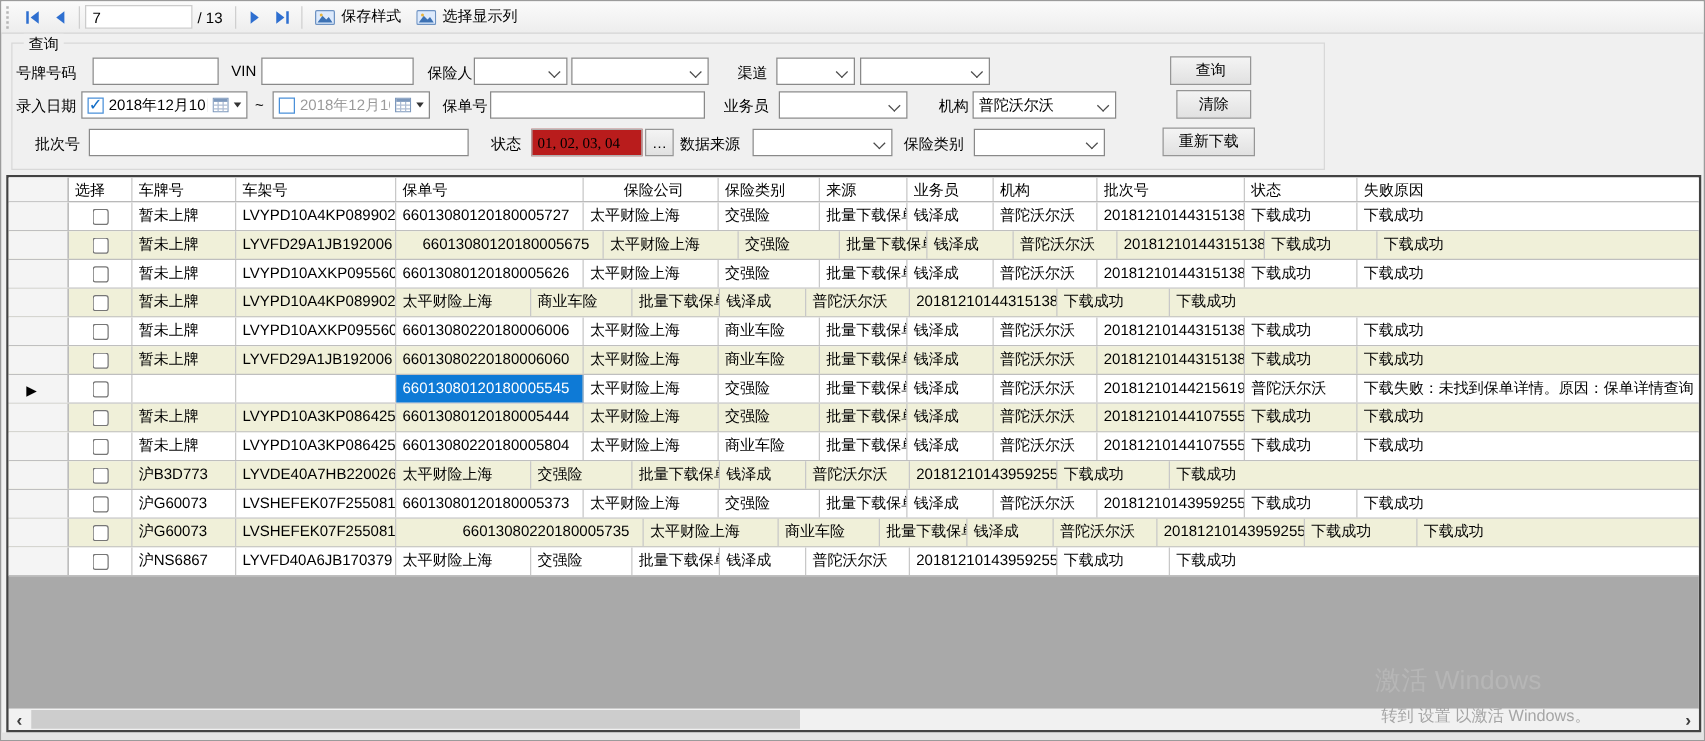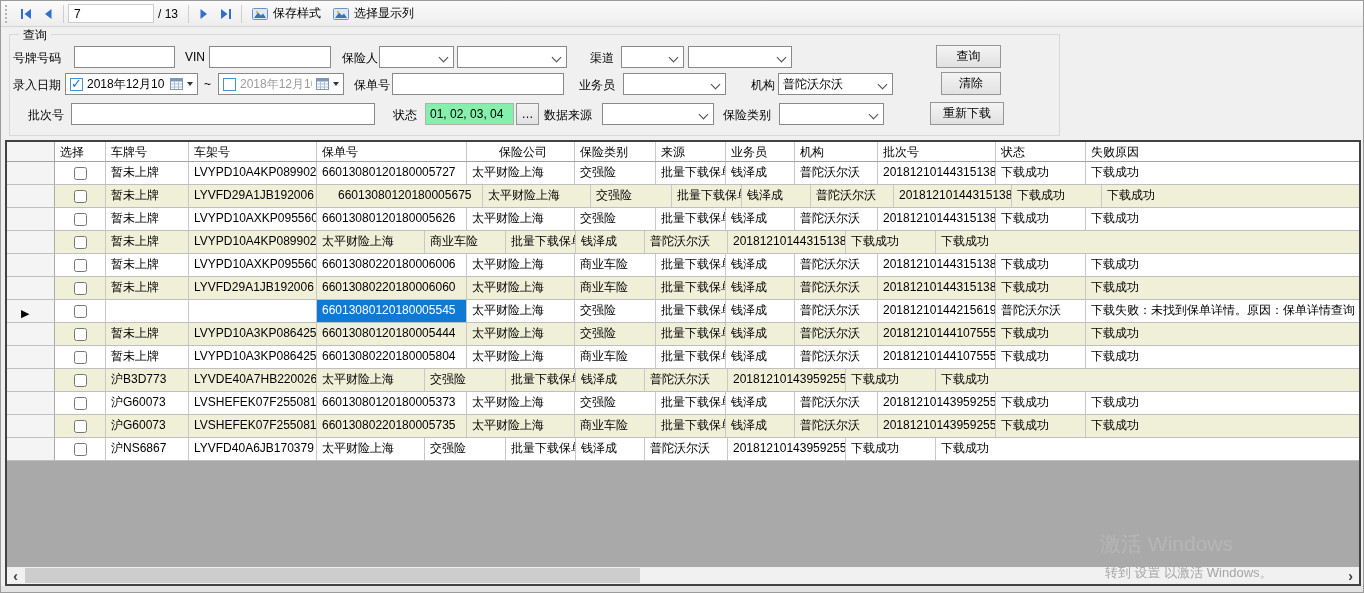--- a/index.html
+++ b/index.html
@@ -27,21 +27,21 @@
   .dd{position:absolute;height:22px;border:1px solid #898989;background:#fff;box-sizing:border-box;display:flex;align-items:center;padding:0 18px 0 4px;}
   .chev{position:absolute;right:6px;top:7px;width:6px;height:6px;border-right:1.4px solid #4a4a4a;border-bottom:1.4px solid #4a4a4a;transform:rotate(45deg);}
   .btn{position:absolute;height:23px;background:linear-gradient(#f4f4f4,#e1e1e1);border:1px solid #969696;font-size:12px;box-sizing:border-box;text-align:center;font-family:inherit;padding:0;}
   .dp{position:absolute;height:22px;border:1px solid #898989;background:#fff;box-sizing:border-box;display:flex;align-items:center;gap:4px;padding:0 4px;}
   .cb{width:13px;height:13px;border:1px solid #4a90d9;background:#fff;position:relative;flex:none;box-sizing:border-box;}
   .cb.checked::after{content:"✓";position:absolute;left:0;top:-3px;color:#1670c8;font-size:13px;font-weight:bold;}
   .dp .dtext{flex:1;white-space:nowrap;overflow:hidden;}
   .dp.disabled .dtext{color:#9a9a9a;}
   .cal{flex:none;}
   .drop-tri{width:0;height:0;border-left:3px solid transparent;border-right:3px solid transparent;border-top:4px solid #333;flex:none;}
-  .status-box{position:absolute;height:22px;border:1px solid #b0b0b0;background:#86efac;box-sizing:border-box;padding:3px 4px 0 4px;}
+  .status-box{position:absolute;height:22px;border:1px solid #b0b0b0;background:#b91c1c;box-sizing:border-box;padding:3px 4px 0 4px;font-family:Liberation Serif, serif;}
 
   
   .grid{position:absolute;left:4px;top:139px;width:1356px;height:446px;border:2px solid #424242;box-sizing:border-box;
         display:flex;flex-direction:column;background:#fff;}
   .grid-header{display:flex;height:19px;background:#ffffff;border-bottom:1px solid #a3a3a3;flex:none;}
   .g-cell{flex:none;box-sizing:border-box;border-right:1px solid #c8c8c8;overflow:hidden;white-space:nowrap;padding:0 0 0 5px;font-size:12px;}
   .grid-header .g-cell{padding-top:2px;}
   .grid-row{display:flex;height:23px;flex:none;background:#fff;border-bottom:1px solid #bfbfbf;box-sizing:border-box;}
   .grid-row.alt{background:var(--alt-row,#f0f0d9);}
   .grid-row .g-cell{line-height:21px;}
@@ -394,21 +394,21 @@
           <div class="g-cell" style="width: 90px;">下载成功</div>
           <div class="g-cell last" style="width: 273px;">下载成功</div>
         </div>
         <div class="grid-row alt">
           <div class="g-cell rowhdr" style="width: 48px;"></div>
           <div class="g-cell chkcell" style="width: 51px;">
             <input type="checkbox" style="">
           </div>
           <div class="g-cell" style="width: 83px;">沪G60073</div>
           <div class="g-cell" style="width: 128px;">LVSHEFEK07F255081</div>
-          <div class="g-cell" style="width: 150px;">66013080220180005735</div>
+          <div class="g-cell" style="width: 150px; margin-left: 48px;">66013080220180005735</div>
           <div class="g-cell" style="width: 108px;">太平财险上海</div>
           <div class="g-cell" style="width: 81px;">商业车险</div>
           <div class="g-cell" style="width: 70px;">批量下载保单</div>
           <div class="g-cell" style="width: 69px;">钱泽成</div>
           <div class="g-cell" style="width: 83px;">普陀沃尔沃</div>
           <div class="g-cell" style="width: 118px;">201812101439592559</div>
           <div class="g-cell" style="width: 90px;">下载成功</div>
           <div class="g-cell last" style="width: 273px;">下载成功</div>
         </div>
         <div class="grid-row">

